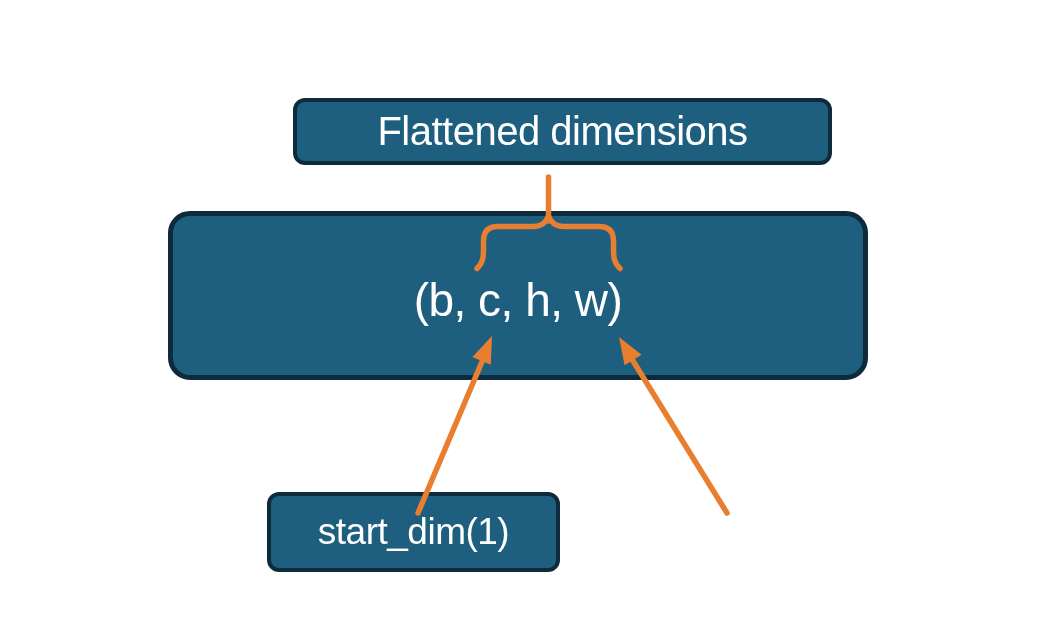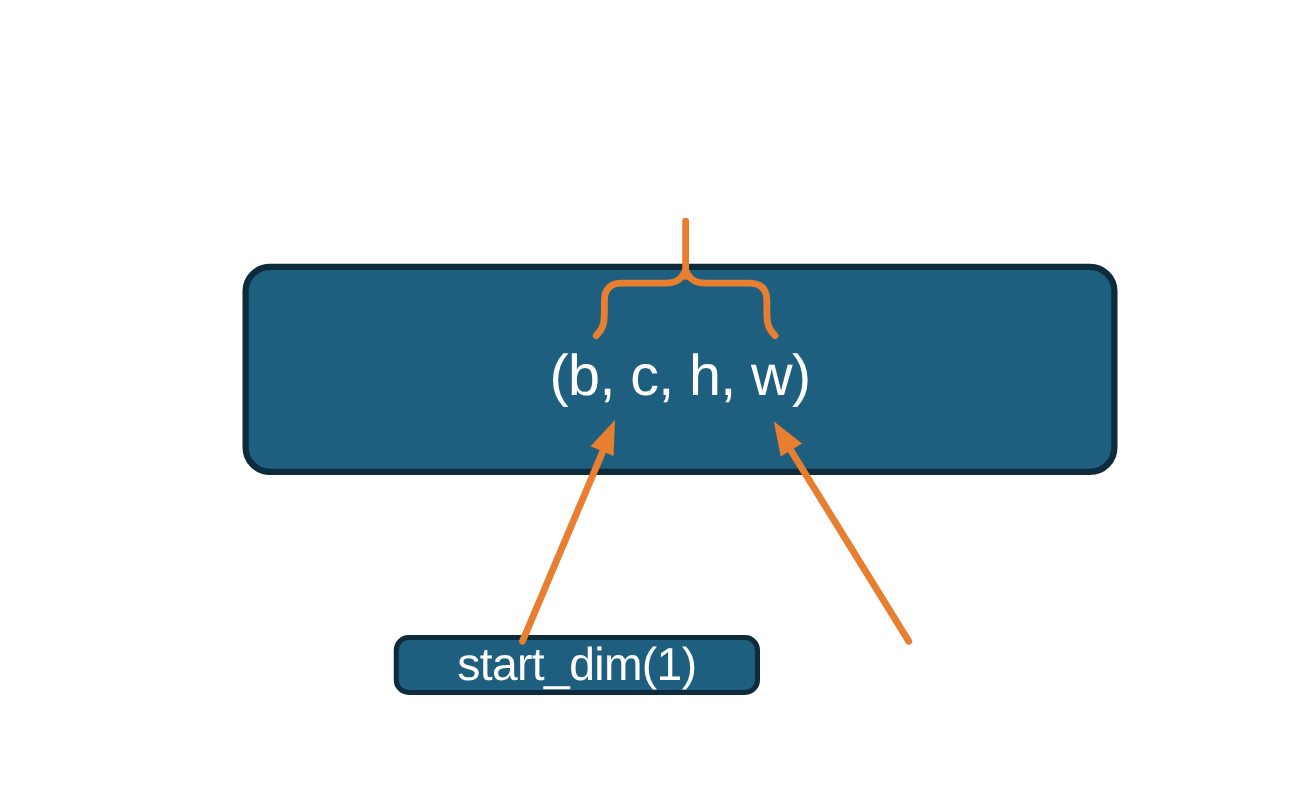--- a/index.html
+++ b/index.html
@@ -26,29 +26,28 @@
     display:flex; align-items:center; justify-content:center;
     color:var(--text);
     letter-spacing:-0.5px;
     white-space:nowrap;
   }
   .top-box{
     left:293px; top:98px; width:539px; height:67px;
     font-size:40px;
   }
   .main-box{
-    left:194px; top:211px; width:700px; height:169px;
+    left:168px; top:211px; width:700px; height:169px;
     border-width:5px; border-radius:22px;
     font-size:46px;
   }
   .main-box .label{ margin-top:8px; }
   .bottom-left-box{
-    left:267px; top:508px; width:293px; height:48px;
+    left:267px; top:492px; width:293px; height:80px;
     font-size:37px;
-    margin-left:48px;
   }
   .bottom-right-box{
     left:583px; top:514px; width:294px; height:64px;
     font-size:37px;
   }
   #connectors{
     position:absolute; left:0; top:0; width:1038px; height:632px;
     pointer-events:none;
   }
   .oline{
@@ -58,20 +57,23 @@
     stroke-linecap:round;
     stroke-linejoin:round;
   }
   .ohead{ fill:var(--accent_orange); stroke:none; }
 </style>
 </head>
 <body>
 
 <div id="stage">
 
+  <div class="node top-box">
+    <span class="label">Flattened dimensions</span>
+  </div>
 
   <div class="node main-box">
     <span class="label">(b, c, h, w)</span>
   </div>
 
   <div class="node bottom-left-box">
     <span class="label">start_dim(1)</span>
   </div>
 
 

